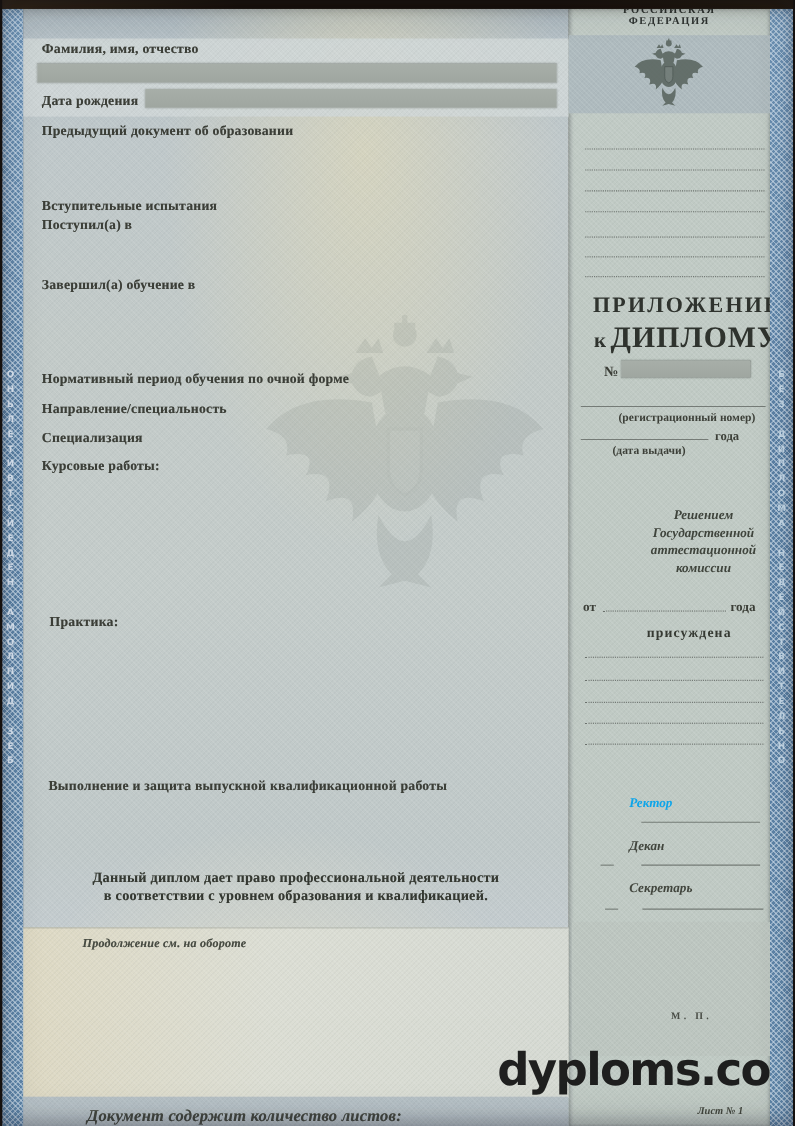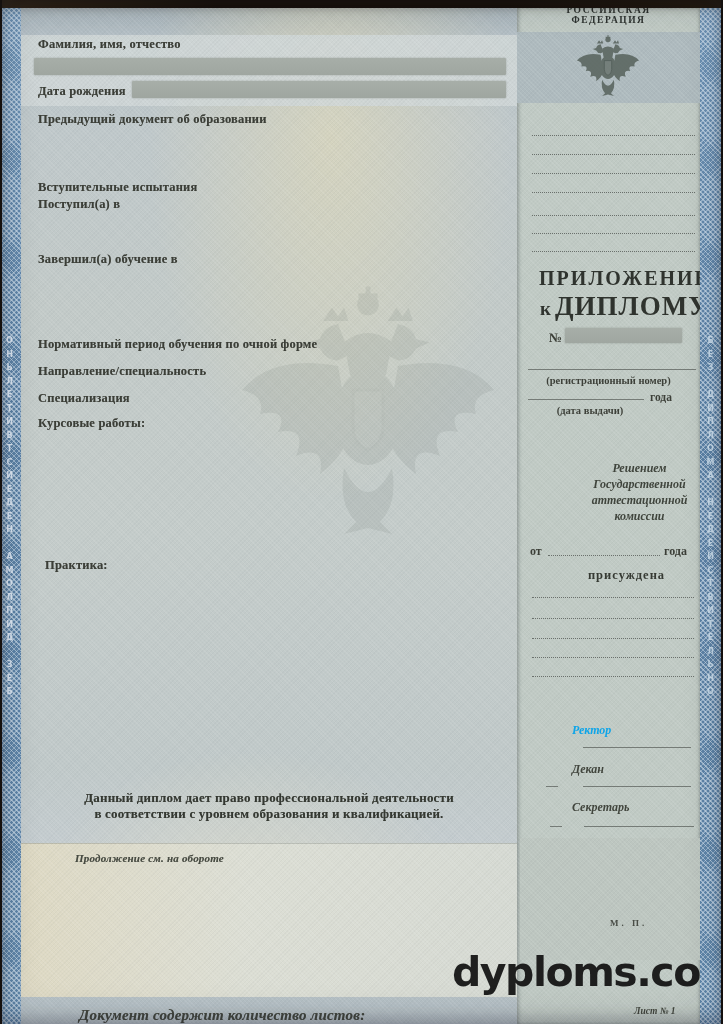--- a/index.html
+++ b/index.html
@@ -92,20 +92,21 @@
   <div class="abs bar" style="left:132px;top:81px;width:374px;height:17px;"></div>
   <div class="abs lbl" style="left:38px;top:112px;">Предыдущий документ об образовании</div>
   <div class="abs lbl" style="left:38px;top:180px;">Вступительные испытания</div>
   <div class="abs lbl" style="left:38px;top:197px;">Поступил(а) в</div>
   <div class="abs lbl" style="left:38px;top:252px;">Завершил(а) обучение в</div>
   <div class="abs lbl" style="left:38px;top:337px;">Нормативный период обучения по очной форме</div>
   <div class="abs lbl" style="left:38px;top:364px;">Направление/специальность</div>
   <div class="abs lbl" style="left:38px;top:391px;">Специализация</div>
   <div class="abs lbl" style="left:38px;top:416px;">Курсовые работы:</div>
   <div class="abs lbl" style="left:45px;top:558px;">Практика:</div>
+  <div class="abs lbl" style="left:44px;top:707px;">Выполнение и защита выпускной квалификационной работы</div>
 
   <div class="abs center" style="left:21px;top:790px;width:496px;">
     <div class="lbl" style="position:static;font-size:13px;font-weight:700;color:#343831;">Данный диплом дает право профессиональной деятельности</div>
     <div class="lbl" style="position:static;font-size:13px;font-weight:700;color:#343831;">в соответствии с уровнем образования и квалификацией.</div>
   </div>
 
   <div class="abs lbl it" style="left:44px;top:852px;font-size:11px;font-weight:600;color:#474b42;">Продолжение см. на обороте</div>
   <div class="abs lbl it" style="left:48px;top:1007px;font-size:15px;font-weight:700;color:#43473f;">Документ содержит количество листов:</div>
 
   <div class="abs center" style="left:517px;top:5px;width:183px;">
@@ -130,21 +131,21 @@
     <div style="margin-top:1px;">
       <span style="font-size:19px;font-weight:600;">к</span>
       <span style="font-size:27px;font-weight:600;letter-spacing:1px;">ДИПЛОМУ</span>
     </div>
   </div>
 
   <div class="abs" style="left:549px;top:330px;font-size:13px;font-weight:600;color:#3b3e37;">№</div>
   <div class="abs bar" style="left:565px;top:328px;width:117px;height:15px;"></div>
 
   <div class="abs sline" style="left:528px;top:369px;width:168px;"></div>
-  <div class="abs rc-small center" style="left:517px;top:375px;width:183px;">(регистрационный номер)</div>
+  <div class="abs rc-small center" style="left:517px;top:375px;width:183px;padding-left:16px;">(регистрационный номер)</div>
 
   <div class="abs sline" style="left:528px;top:399px;width:116px;"></div>
   <div class="abs rc-small" style="left:650px;top:391px;font-size:11.5px;">года</div>
   <div class="abs rc-small center" style="left:505px;top:405px;width:170px;">(дата выдачи)</div>
 
   <div class="abs center it" style="left:517px;top:460px;width:183px;font-size:12px;font-weight:600;color:#3f443c;line-height:16px;">
     <div>Решением</div>
     <div>Государственной</div>
     <div>аттестационной</div>
     <div>комиссии</div>

